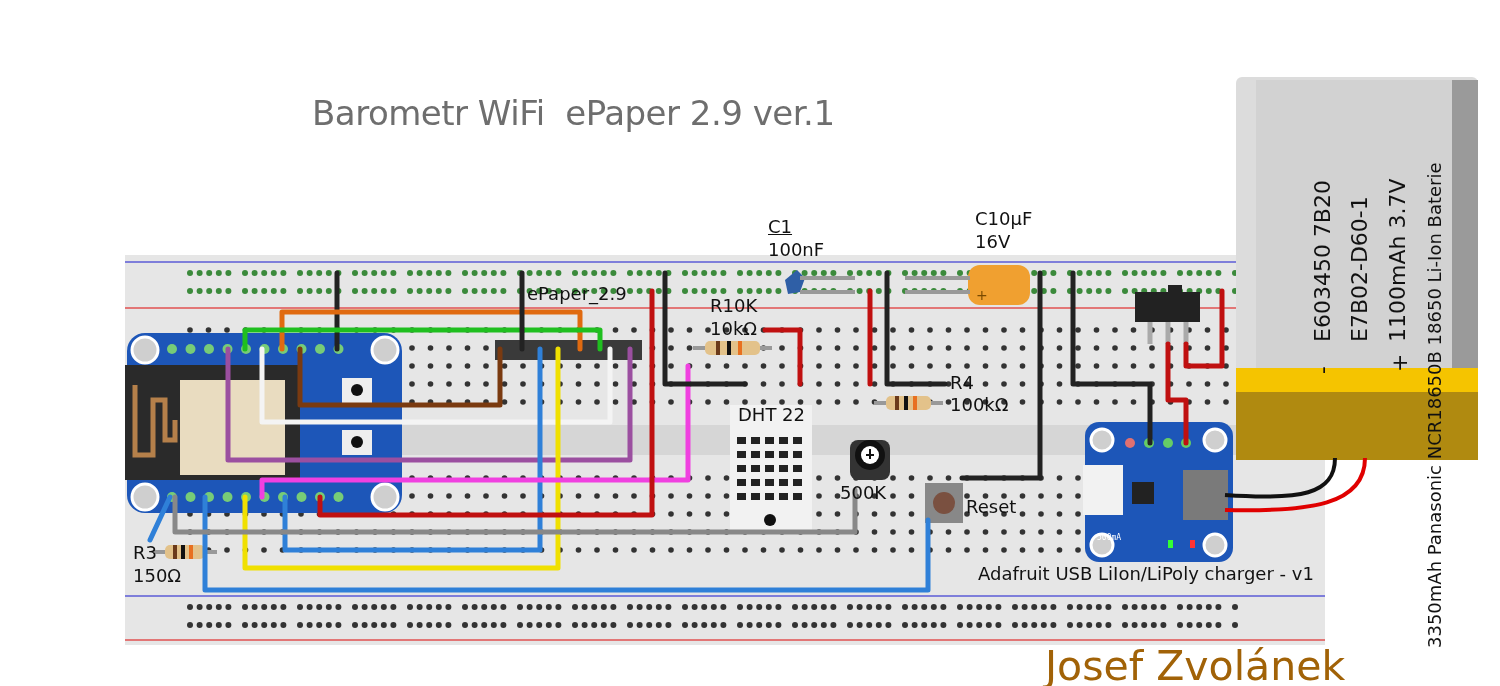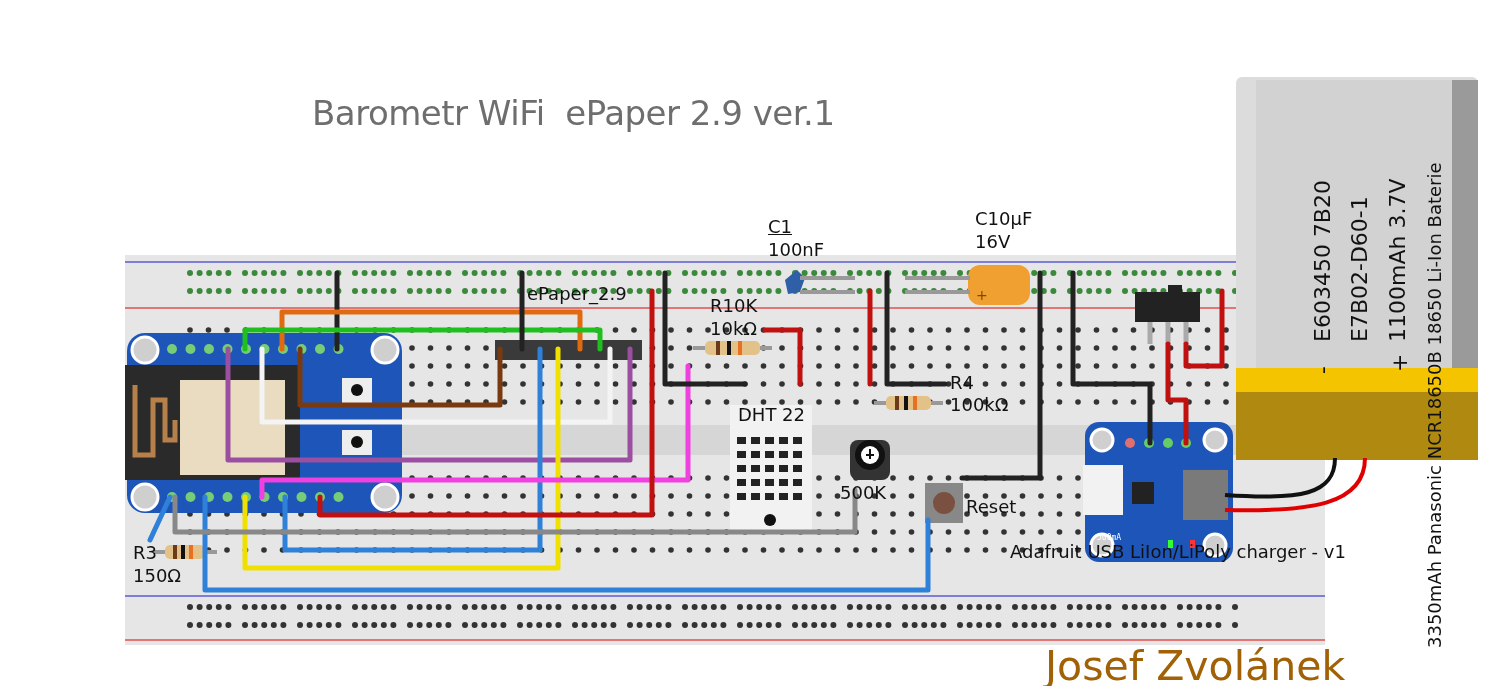--- a/index.html
+++ b/index.html
@@ -1161,21 +1161,21 @@
   <div class="lbl l18" style="left:768px;top:241px;">100nF</div>
   <div class="lbl l18" style="left:975px;top:210px;">C10µF</div>
   <div class="lbl l18" style="left:975px;top:233px;">16V</div>
   <div class="lbl l18" style="left:738px;top:406px;">DHT 22</div>
   <div class="lbl l18" style="left:950px;top:374px;">R4</div>
   <div class="lbl l18" style="left:950px;top:396px;">100kΩ</div>
   <div class="lbl l18" style="left:840px;top:484px;">500K</div>
   <div class="lbl l18" style="left:966px;top:498px;">Reset</div>
   <div class="lbl l18" style="left:133px;top:544px;text-align:center;">R3</div>
   <div class="lbl l18" style="left:133px;top:567px;">150Ω</div>
-  <div class="lbl l18" style="left:978px;top:543px;margin-left:32px;">Adafruit USB LiIon/LiPoly charger - v1</div>
+  <div class="lbl l18" style="left:978px;top:565px;">Adafruit USB LiIon/LiPoly charger - v1</div>
   <div class="lbl author">Josef Zvolánek</div>
 
   
   <div class="vert" style="left:1310px;top:342px;font-size:22px;">E603450 7B20</div>
   <div class="vert" style="left:1347px;top:342px;font-size:22px;">E7B02-D60-1</div>
   <div class="vert" style="left:1385px;top:342px;font-size:22px;">1100mAh 3.7V</div>
   <div class="vert" style="left:1310px;top:374px;font-size:22px;">-</div>
   <div class="vert" style="left:1387px;top:372px;font-size:22px;">+</div>
   <div class="vert" style="left:1424px;top:648px;font-size:18px;">3350mAh Panasonic NCR18650B 18650 Li-Ion Baterie</div>
 </div>

